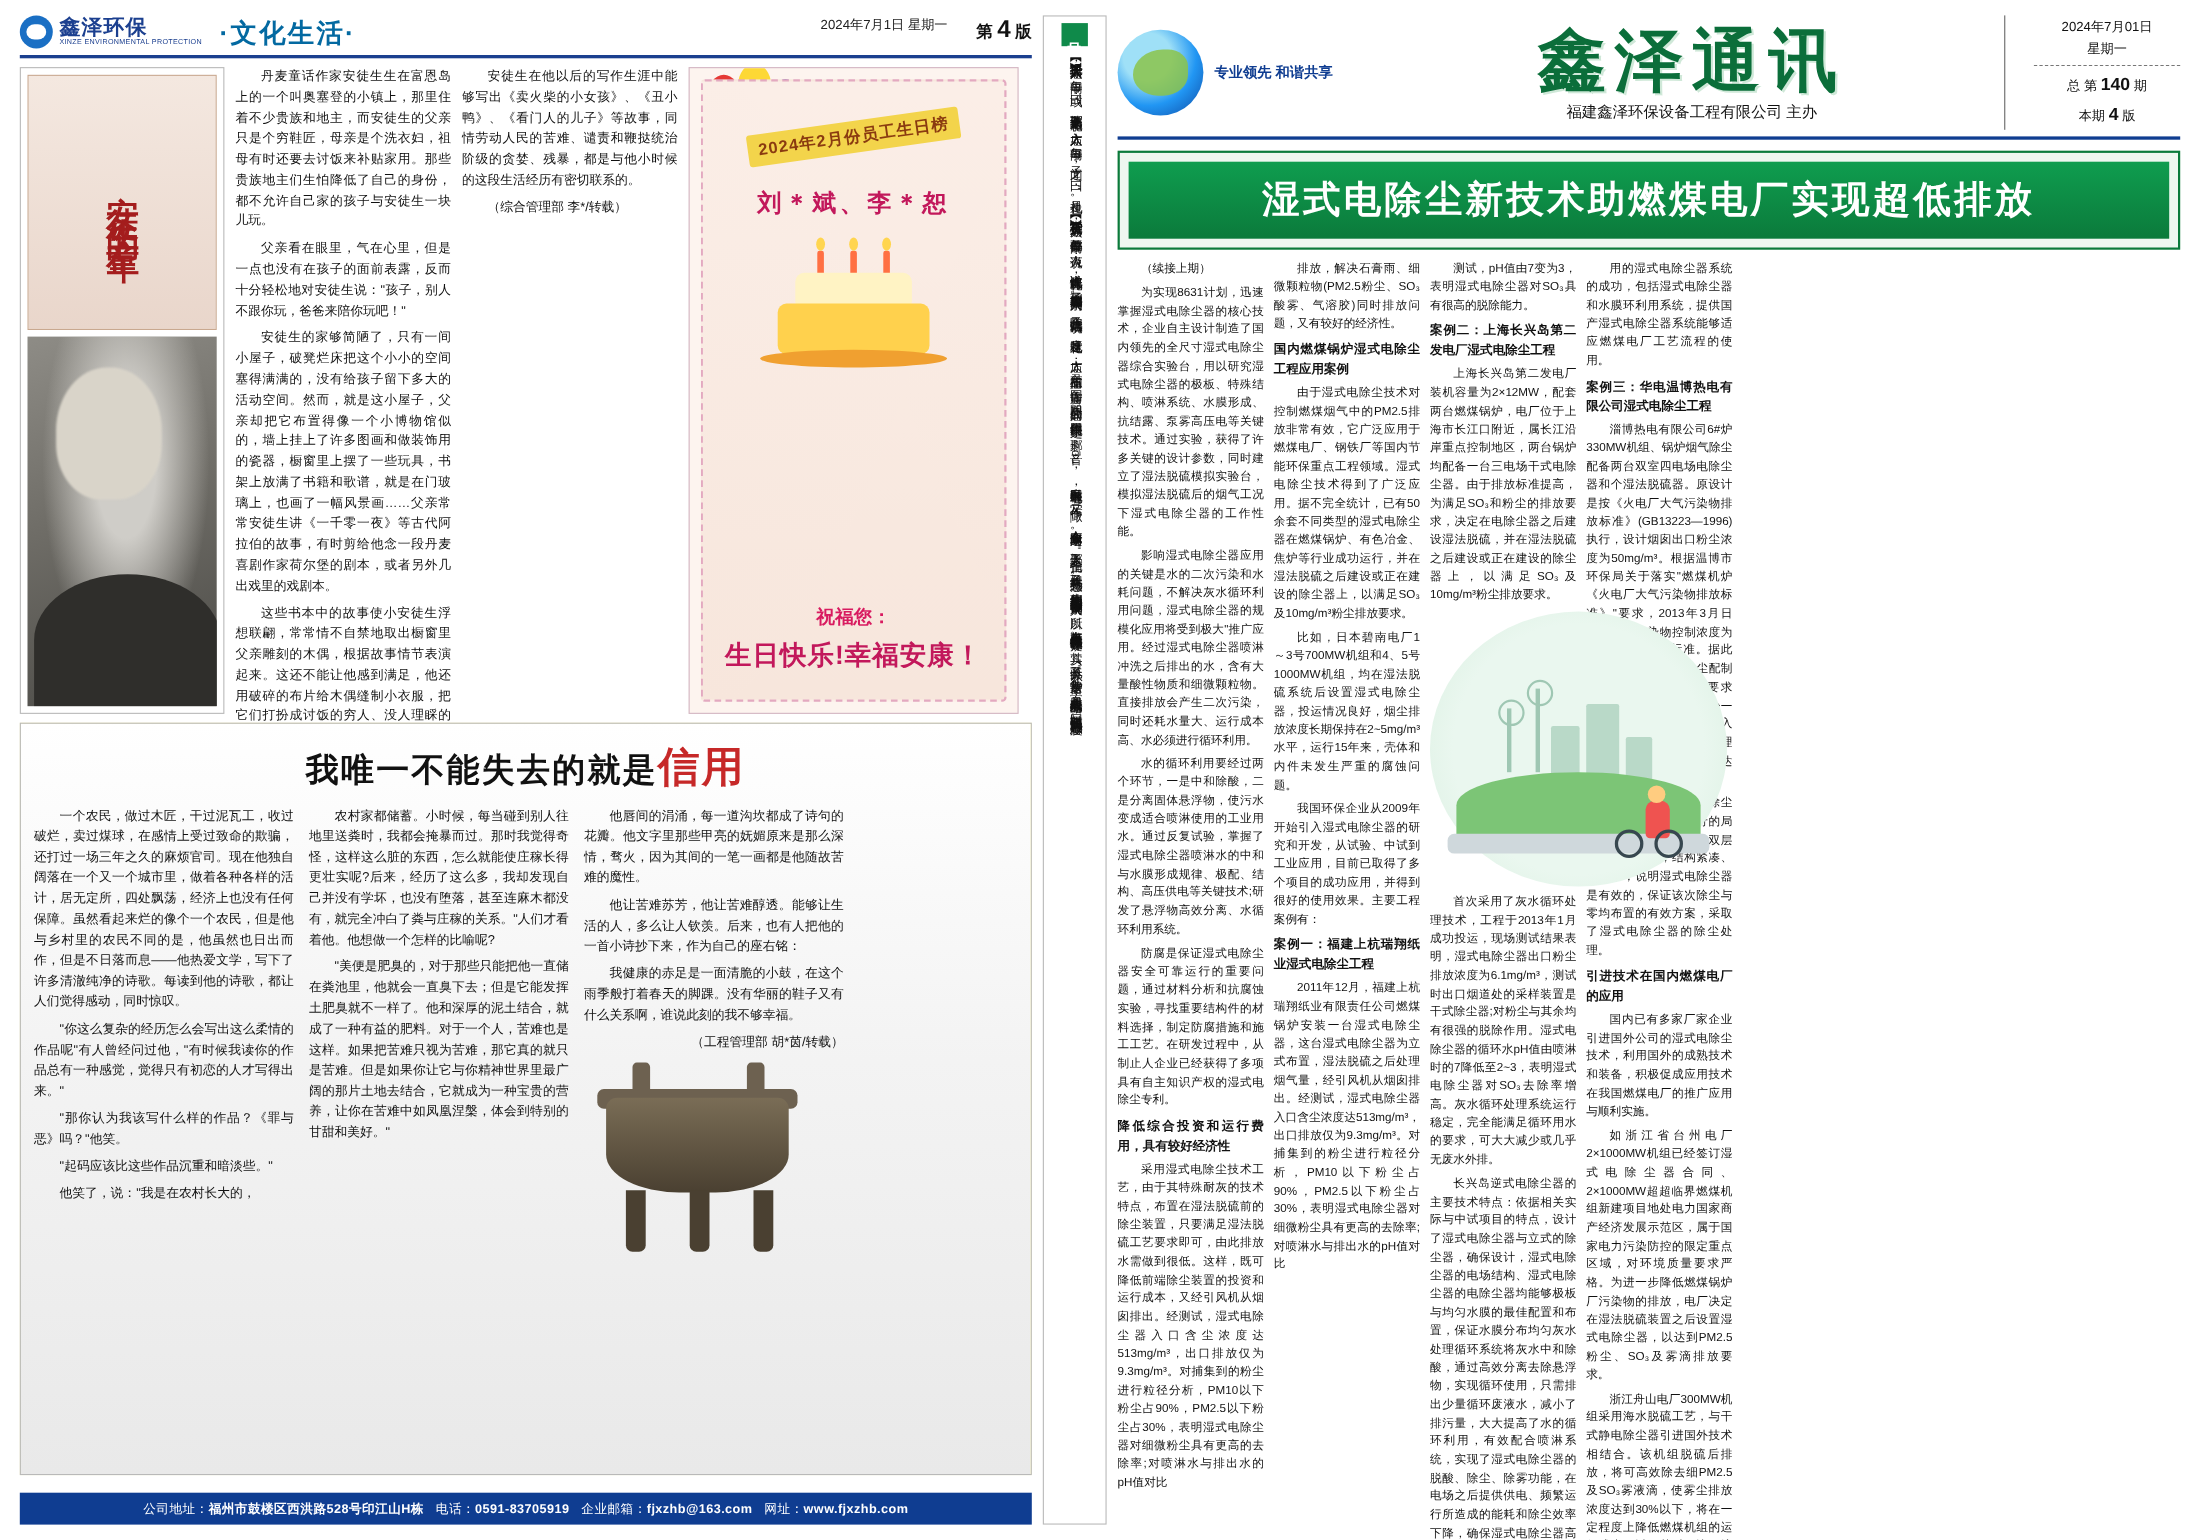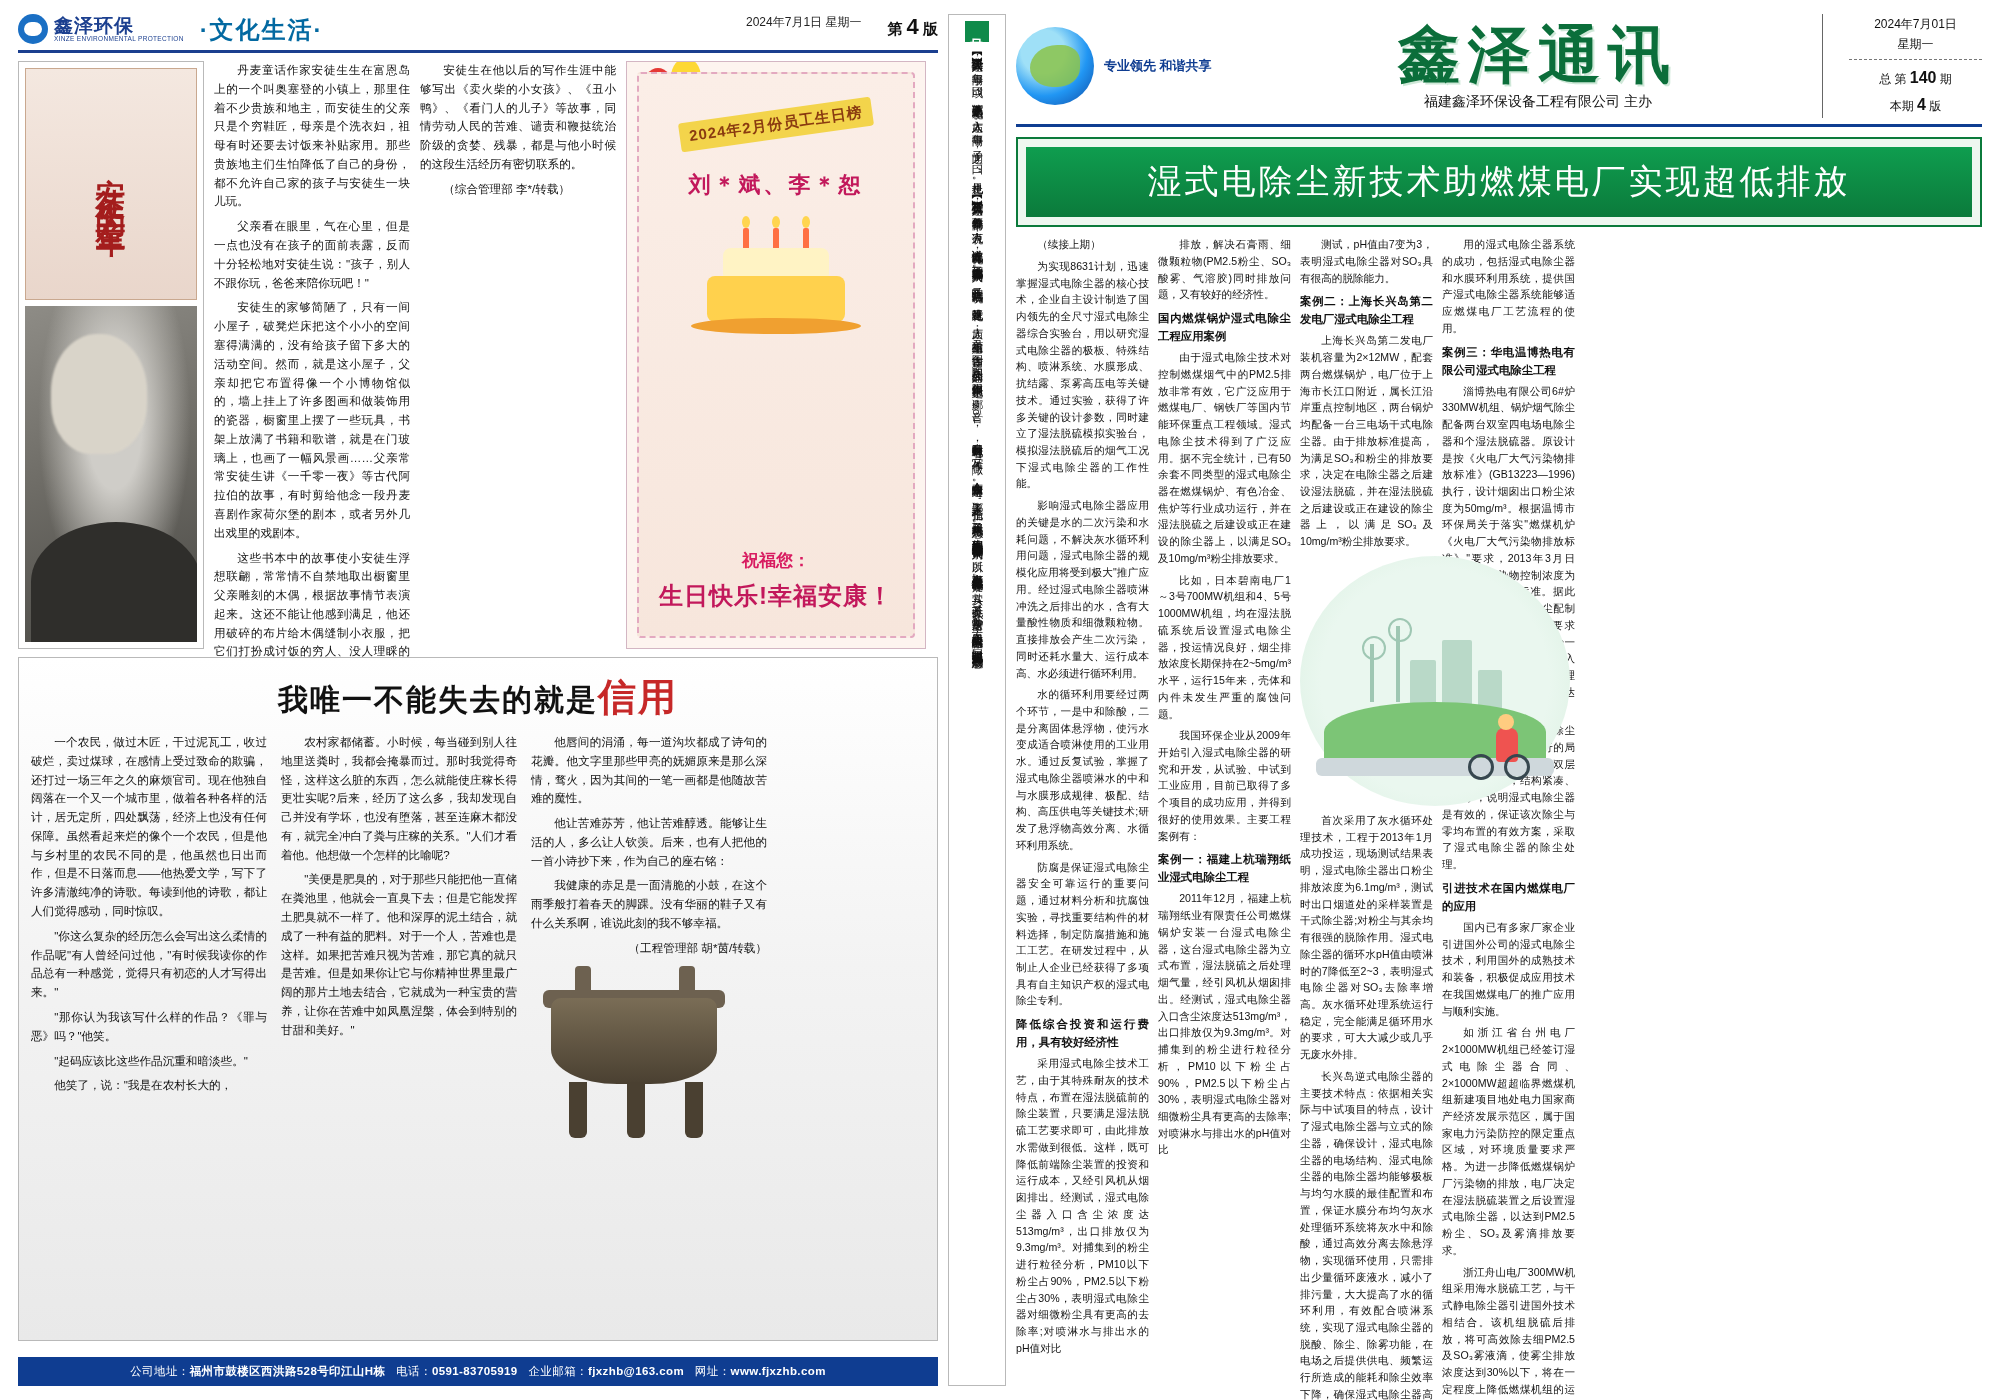--- a/index.html
+++ b/index.html
@@ -95,21 +95,21 @@
   .mast-slogan { font-size:13px; font-weight:bold; color:#0f3d91; width:150px; line-height:1.5; }
   .mast-center { flex:1; text-align:center; }
   .mast-title { font-size:62px; font-weight:bold; color:#0b6e3a; letter-spacing:8px; font-family:"DejaVu Serif", serif;
                 text-shadow:2px 2px 0 #cfe8d8; line-height:1.05; }
   .mast-sub { font-size:14px; color:#111; margin-top:6px; }
   .mast-right { width:160px; border-left:1px solid #666; padding-left:26px; font-size:12px; line-height:1.7; text-align:center; }
   .mast-right .iss { border-top:1px dashed #777; margin-top:4px; padding-top:4px; }
   .mast-right b { font-size:16px; }
 
   .rp-headline-box { margin-top:10px; border:2px solid #0b7a3b; background:#eef7f0; padding:8px; }
-  .rp-headline { background:linear-gradient(180deg,#0f9d4f,#0b7a3b); color:#fff; text-align:center; font-size:34px; font-weight:normal; letter-spacing:3px; padding:12px 0; font-family:"DejaVu Serif", serif; }
+  .rp-headline { background:linear-gradient(180deg,#0f9d4f,#0b7a3b); color:#fff; text-align:center; font-size:34px; font-weight:bold; letter-spacing:3px; padding:12px 0; font-family:"DejaVu Serif", serif; }
 
   .rp-cols { flex:1; display:flex; gap:9px; margin-top:9px; }
   .rcol { width:133px; font-size:10.6px; line-height:1.58; text-align:justify; }
   .rcol p { margin:0 0 5px 0; text-indent:2em; }
   .rcol h4 { margin:6px 0 4px; font-size:11.4px; font-weight:bold; text-indent:0; }
 
   .illus { width:270px; height:250px; position:relative; margin:6px 0; }
   .illus .circle { position:absolute; inset:0; border-radius:50%; background:radial-gradient(circle at 50% 50%, #eaf7ef 0 62%, #d7eede 100%); }
   .illus .hill { position:absolute; left:24px; bottom:44px; width:222px; height:60px; background:#7cc576; border-radius:50% 50% 0 0; }
   .illus .road { position:absolute; left:16px; bottom:30px; width:238px; height:18px; background:#cfd8dc; border-radius:6px; }

